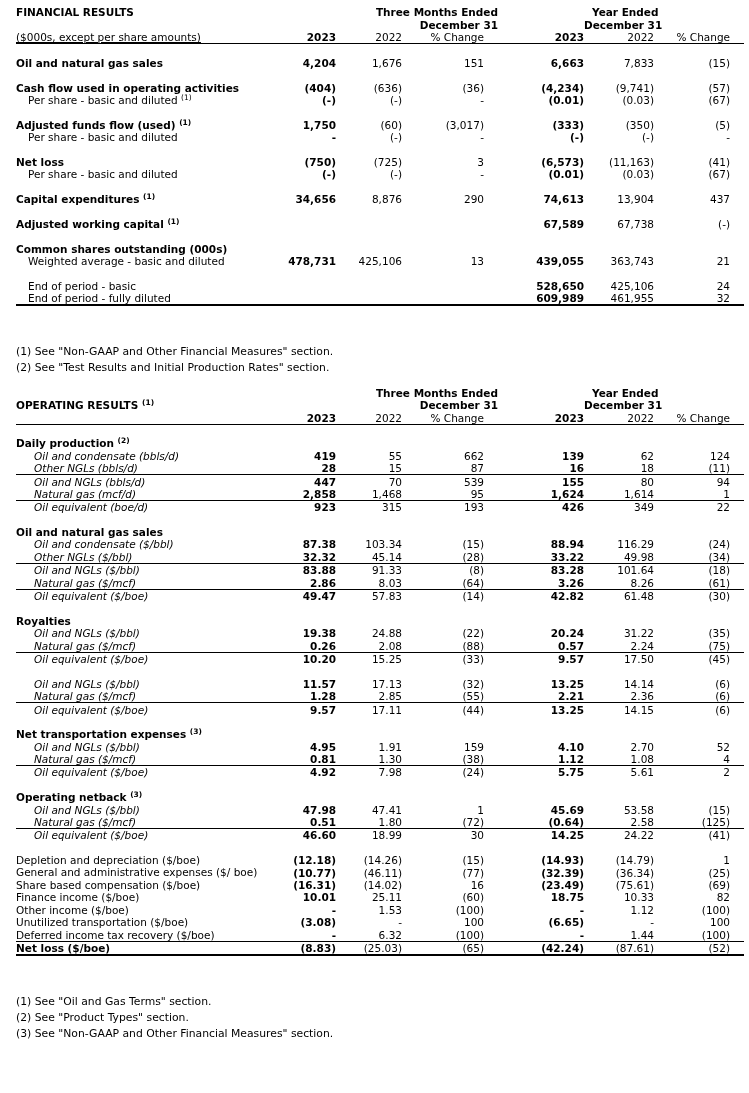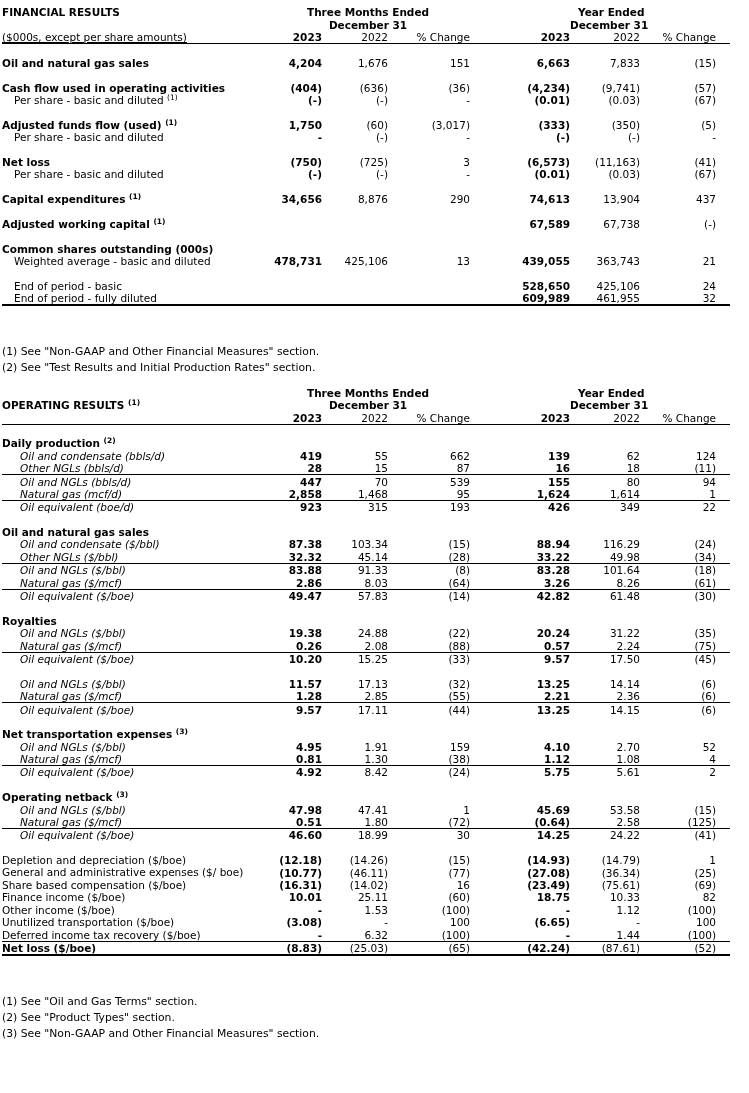--- a/index.html
+++ b/index.html
@@ -1,29 +1,29 @@
 <!DOCTYPE html>
 <html><head>
 <meta charset="utf-8">
 <style>
   html, body { margin: 0; padding: 0; background: #ffffff; }
   body { width: 749px; height: 1093px; overflow: hidden; font-family: "DejaVu Sans", sans-serif; font-size: 10.5px; color: #000; }
-  .page { position: relative; padding: 6px 15px 0 2px; }
+  .page { position: relative; padding: 6px 15px 0 16px; }
   table.fin { border-collapse: collapse; width: 728px; table-layout: fixed; }
   table.fin td { padding: 0; height: 12.4px; line-height: 12px; white-space: nowrap; vertical-align: bottom; }
   col.c-label { width: 250px; }
   col.c-q23 { width: 70px; }
   col.c-q22 { width: 80px; }
   col.c-qpc { width: 82px; }
   col.c-y23 { width: 86px; }
   col.c-y22 { width: 80px; }
   col.c-ypc { width: 80px; }
   .num { text-align: right; }
   .b { font-weight: bold; }
-  .ctr { text-align: center; font-weight: bold; }
+  .ctr { text-align: right; font-weight: bold; }
   .ind { padding-left: 12px !important; }
   .ind2 { padding-left: 18px !important; font-style: italic; }
   .ul-b td { border-bottom: 1px solid #000; }
   .hdr-rule td { border-bottom: 1.5px solid #000; }
   .thick td { border-bottom: 2.5px solid #000; margin-top: 12px; }
   .gap td { height: 12px; }
   .pc { padding-right: 14px !important; }
   .ypc { padding-right: 14px !important; }
   .y22 { padding-right: 10px !important; }
   .q22 { padding-right: 14px !important; }
@@ -445,21 +445,21 @@
           <td class="num b">0.81</td>
           <td class="num q22">1.30</td>
           <td class="num pc">(38)</td>
           <td class="num b">1.12</td>
           <td class="num y22">1.08</td>
           <td class="num ypc">4</td>
         </tr>
         <tr>
           <td class="ind2">Oil equivalent ($/boe)</td>
           <td class="num b">4.92</td>
-          <td class="num q22">8.42</td>
+          <td class="num q22">7.98</td>
           <td class="num pc">(24)</td>
           <td class="num b">5.75</td>
           <td class="num y22">5.61</td>
           <td class="num ypc">2</td>
         </tr>
         <tr class="gap">
           <td colspan="7"></td>
         </tr>
         <tr>
           <td class="b" colspan="7"><span>Operating netback</span> <sup>(3)</sup></td>
@@ -504,21 +504,21 @@
           <td class="num pc">(15)</td>
           <td class="num b">(14.93)</td>
           <td class="num y22">(14.79)</td>
           <td class="num ypc">1</td>
         </tr>
         <tr>
           <td class="wrap-label">General and administrative expenses ($/ boe)</td>
           <td class="num b">(10.77)</td>
           <td class="num q22">(46.11)</td>
           <td class="num pc">(77)</td>
-          <td class="num b">(27.08)</td>
+          <td class="num b">(32.39)</td>
           <td class="num y22">(36.34)</td>
           <td class="num ypc">(25)</td>
         </tr>
         <tr>
           <td class="">Share based compensation ($/boe)</td>
           <td class="num b">(16.31)</td>
           <td class="num q22">(14.02)</td>
           <td class="num pc">16</td>
           <td class="num b">(23.49)</td>
           <td class="num y22">(75.61)</td>

